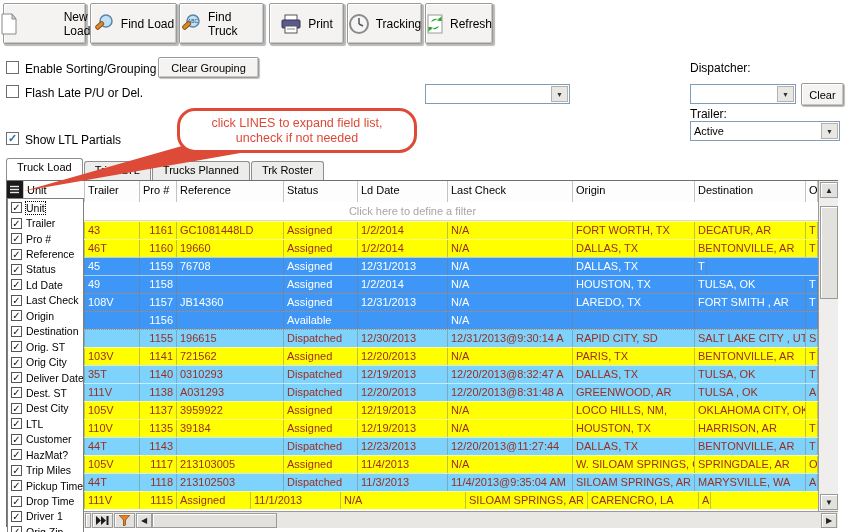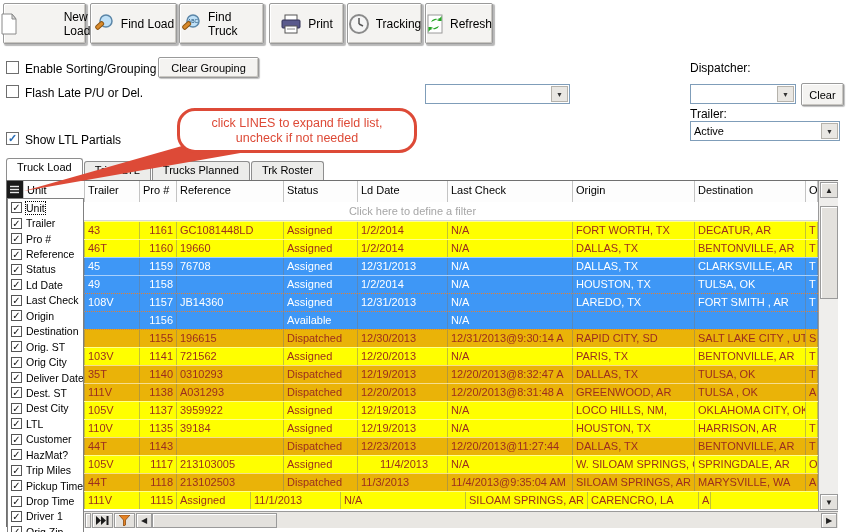--- a/index.html
+++ b/index.html
@@ -53,21 +53,21 @@
   .hcell { height:21px; padding:3px 0 0 3px; border-right:1px solid #c4c4c4; font-size:11px; overflow:hidden; white-space:nowrap; background:#fdfdfd; }
   .icon-cell { width:17px; padding:2px 0 0 1px; background:#1a1a1a; }
   #filter-row { position:absolute; left:0; top:21px; width:811px; height:19px; border-bottom:1px solid #d8d8d8; color:#a6a6a6; font-size:11px; text-align:center; padding-top:3px; }
   #grid-rows { position:absolute; left:0; top:40px; width:811px; }
   .grow { display:flex; height:18px; border-top:1px solid rgba(255,255,255,0.55); }
   .grow.dotted { border-top:1px dotted #e07f35; }
   .cell { height:100%; padding:2px 0 0 3px; border-right:1px solid rgba(120,120,120,0.45); font-size:11px; overflow:hidden; white-space:nowrap; }
   .cell.num { text-align:right; padding-right:3px; }
   .row-yellow { background:#ffff00; color:#9b2d1f; }
   .row-blue   { background:#3e97f6; color:#ffffff; }
-  .row-green  { background:#eab308; color:#9b2d1f; }
+  .row-green  { background:#7dd3fc; color:#9b2d1f; }
   
   .sbtn { background:#e3e1dd; border:1px solid #9a9a9a; box-shadow: inset 1px 1px 0 #fff; display:flex; align-items:center; justify-content:center; font-size:8px; color:#222; }
   #vscroll { position:absolute; left:811px; top:0; width:20px; height:330px; background:#efeeec; border-left:1px solid #9a9a9a; }
   #vscroll .up { position:absolute; left:1px; top:1px; width:18px; height:16px; }
   #vscroll .thumb { position:absolute; left:1px; top:25px; width:18px; height:93px; background:#e3e1dd; border:1px solid #9a9a9a; box-shadow: inset 1px 1px 0 #fff; }
   #vscroll .down { position:absolute; left:1px; top:313px; width:18px; height:16px; }
   #navbar { position:absolute; left:0; top:330px; width:831px; height:17px; background:#e9e7e3; border-top:1px solid #9a9a9a; }
   #navbar .sbtn { position:absolute; top:1px; height:15px; }
   #hthumb { position:absolute; left:145px; top:1px; width:125px; height:15px; background:#e3e1dd; border:1px solid #9a9a9a; box-shadow: inset 1px 1px 0 #fff; }
   
@@ -228,21 +228,20 @@
         </div>
         <div class="grow row-blue">
           <div class="cell" style="width: 78px;"></div>
           <div class="cell" style="width: 55px;">45</div>
           <div class="cell num" style="width: 37px;">1159</div>
           <div class="cell" style="width: 107px;">76708</div>
           <div class="cell" style="width: 74px;">Assigned</div>
           <div class="cell" style="width: 90px;">12/31/2013</div>
           <div class="cell" style="width: 125px;">N/A</div>
           <div class="cell" style="width: 122px;">DALLAS, TX</div>
-          <div class="cell" style="width: 111px;">CLARKSVILLE, AR</div>
           <div class="cell" style="width: 12px;">T</div>
         </div>
         <div class="grow row-blue">
           <div class="cell" style="width: 78px;"></div>
           <div class="cell" style="width: 55px;">49</div>
           <div class="cell num" style="width: 37px;">1158</div>
           <div class="cell" style="width: 107px;"></div>
           <div class="cell" style="width: 74px;">Assigned</div>
           <div class="cell" style="width: 90px;">1/2/2014</div>
           <div class="cell" style="width: 125px;">N/A</div>
@@ -357,21 +356,21 @@
           <div class="cell" style="width: 122px;">DALLAS, TX</div>
           <div class="cell" style="width: 111px;">BENTONVILLE, AR</div>
           <div class="cell" style="width: 12px;">T</div>
         </div>
         <div class="grow row-yellow">
           <div class="cell" style="width: 78px;"></div>
           <div class="cell" style="width: 55px;">105V</div>
           <div class="cell num" style="width: 37px;">1117</div>
           <div class="cell" style="width: 107px;">213103005</div>
           <div class="cell" style="width: 74px;">Assigned</div>
-          <div class="cell" style="width: 90px; text-align: center;">11/4/2013</div>
+          <div class="cell" style="width: 90px;">11/4/2013</div>
           <div class="cell" style="width: 125px;">N/A</div>
           <div class="cell" style="width: 122px;">W. SILOAM SPRINGS, O</div>
           <div class="cell" style="width: 111px;">SPRINGDALE, AR</div>
           <div class="cell" style="width: 12px;">O</div>
         </div>
         <div class="grow row-green">
           <div class="cell" style="width: 78px;"></div>
           <div class="cell" style="width: 55px;">44T</div>
           <div class="cell num" style="width: 37px;">1118</div>
           <div class="cell" style="width: 107px;">213102503</div>

